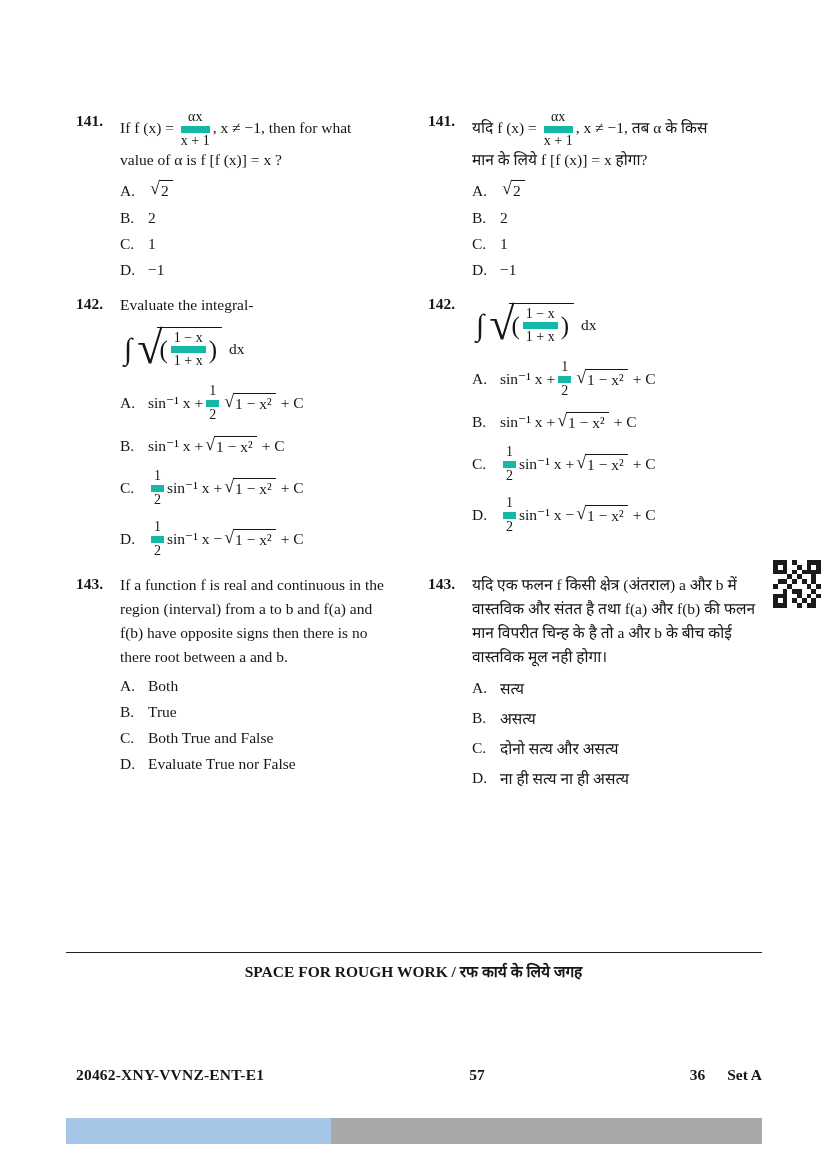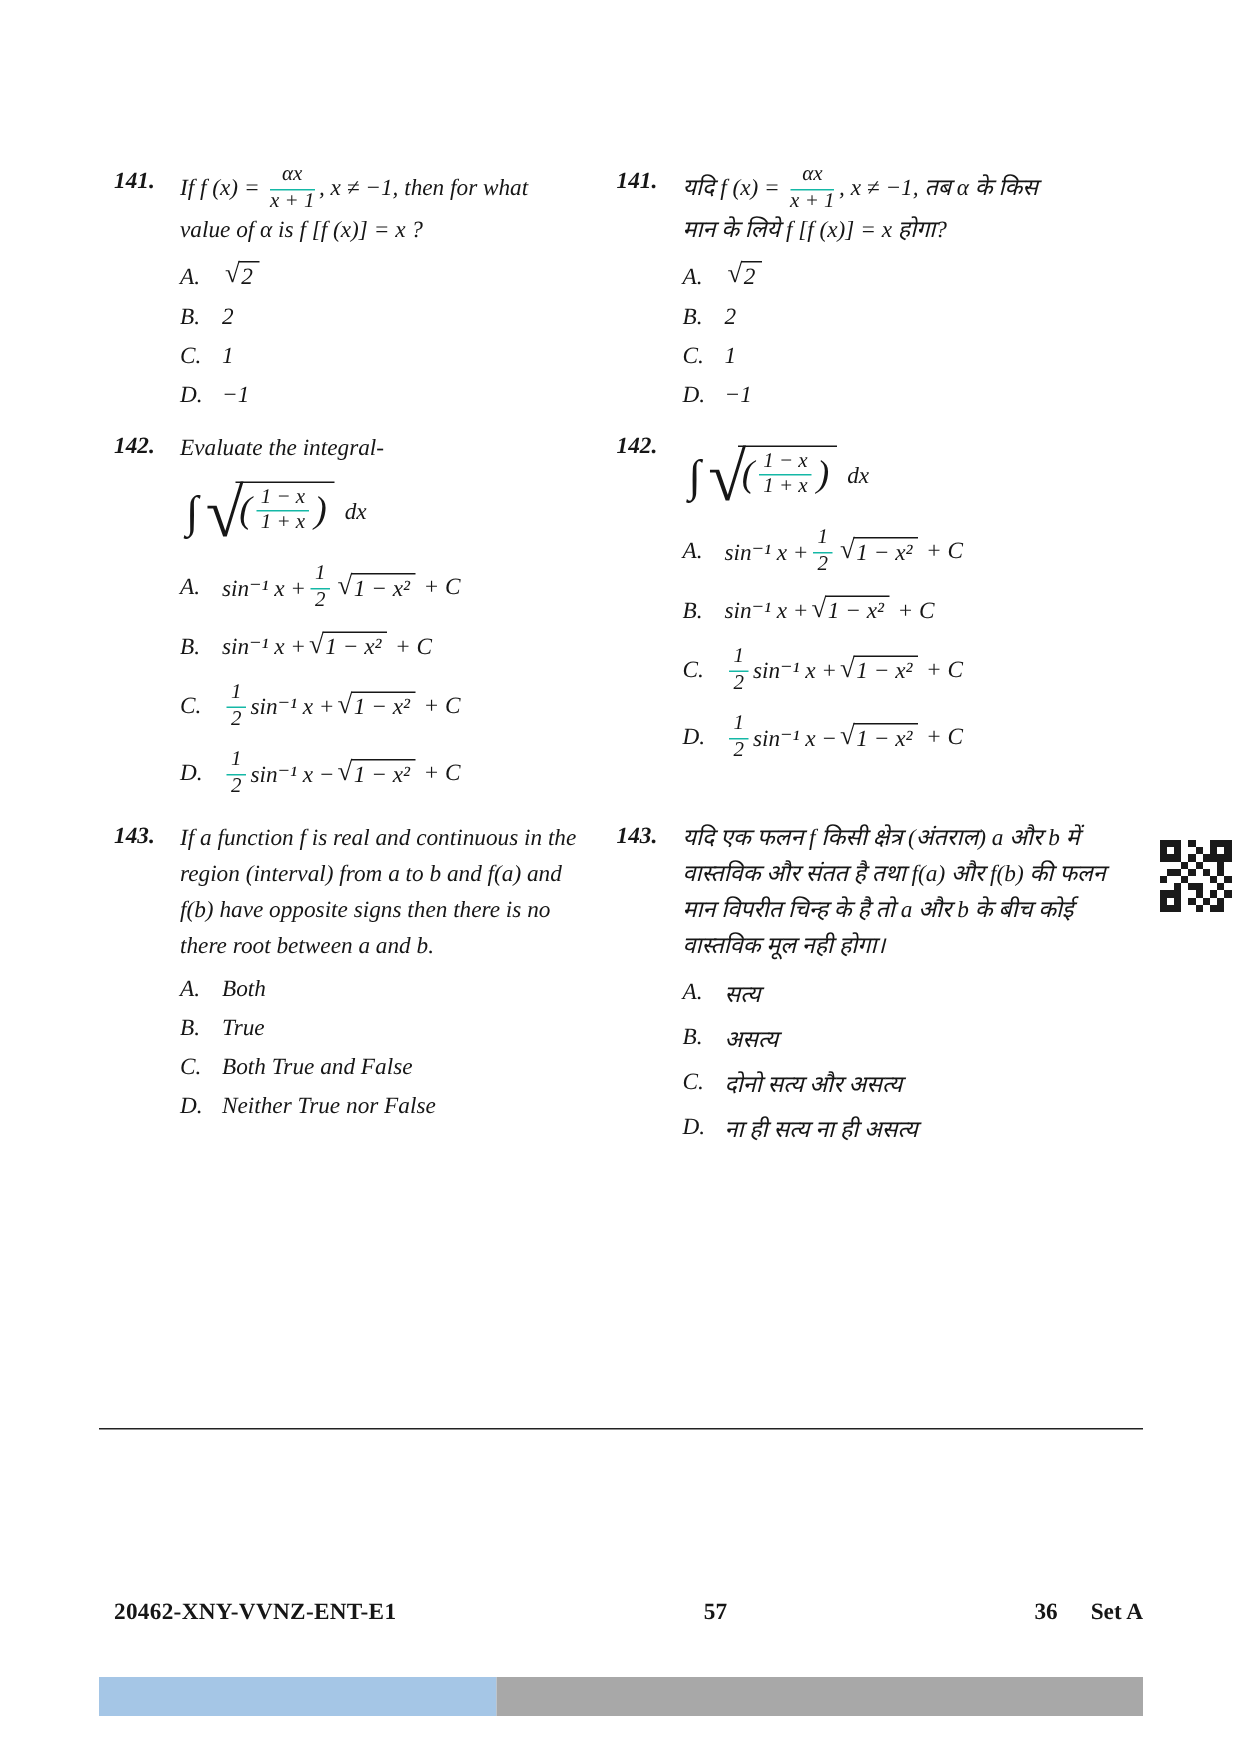--- a/index.html
+++ b/index.html
@@ -1,31 +1,31 @@
 <!DOCTYPE html>
 <html><head>
 <meta charset="utf-8">
 <style>
   html,body{margin:0;padding:0;}
   body{width:827px;height:1169px;position:relative;background:#ffffff;}
   .page{position:absolute;inset:0;background:#ffffff;font-family:"Liberation Serif","DejaVu Serif",serif;color:#161616;overflow:hidden;}
 
   .content{position:absolute;left:76px;top:110px;width:690px;}
-  .qrow{display:grid;grid-template-columns:322px 334px;column-gap:13px;margin-bottom:14px;font-style:italic;}
+  .qrow{display:grid;grid-template-columns:322px 334px;column-gap:30px;margin-bottom:14px;}
   .question{display:grid;grid-template-columns:44px 1fr;}
   .qnum{font-weight:700;font-size:15.5px;padding-top:2px;}
   .qtext{font-size:15.5px;line-height:1.55;}
   .options{margin-top:6px;}
   .opt{display:flex;align-items:center;margin-top:8px;font-size:15.5px;}
   .opt.math-opt{margin-top:13px;}
   .olabel{width:28px;flex:0 0 auto;}
 
   
   .frac{display:inline-block;vertical-align:middle;text-align:center;line-height:1.05;font-size:14px;margin:0 3px;}
-  .frac .fnum{display:block;border-bottom:1px solid #14b8a6;padding:0 3px 1px;}
+  .frac .fnum{display:block;border-bottom:7px solid #14b8a6;padding:0 3px 1px;}
   .frac .fden{display:block;padding-top:1px;}
   .sqrt{display:inline-flex;align-items:flex-start;vertical-align:middle;margin:0 2px;white-space:nowrap;}
   .sqrt .rad{line-height:1;font-size:18px;transform:translateY(-1px);}
   .sqrt .bar{border-top:1px solid #161616;padding:0 4px 0 2px;margin-left:-1px;line-height:1.25;}
   .integral{display:flex;align-items:center;margin:10px 0 2px 4px;}
   .intsign{font-size:30px;line-height:1;margin-right:3px;}
   .sqrt.lg .rad{font-size:46px;line-height:0.92;transform:none;}
   .sqrt.lg .bar{border-top:1.6px solid #161616;display:inline-flex;align-items:center;padding:3px 5px 2px 2px;margin-left:-5px;}
   .paren{font-size:25px;line-height:1;}
   .dx{margin-left:5px;font-size:15.5px;}
@@ -287,21 +287,21 @@
             <div class="opt">
               <span class="olabel">B.</span>
               <span>True</span>
             </div>
             <div class="opt">
               <span class="olabel">C.</span>
               <span>Both True and False</span>
             </div>
             <div class="opt">
               <span class="olabel">D.</span>
-              <span>Neither True nor False</span>
+              <span>Evaluate True nor False</span>
             </div>
           </div>
         </div>
       </div>
 
       <div class="question">
         <div class="qnum">143.</div>
         <div class="qbody">
           <div class="qtext">यदि एक फलन f किसी क्षेत्र (अंतराल) a और b में वास्तविक और संतत है तथा f(a) और f(b) की फलन मान विपरीत चिन्ह के है तो a और b के बीच कोई वास्तविक मूल नही होगा।</div>
           <div class="options">
@@ -329,20 +329,21 @@
   </div>
 
   <div class="qr">
     <svg width="50" height="48" viewBox="0 0 10 10" shape-rendering="crispEdges">
       <rect width="10" height="10" fill="#ffffff"></rect>
       <path fill="#1a1a1a" d="M0 0h1v1H0z M1 0h1v1H1z M2 0h1v1H2z M4 0h1v1H4z M7 0h1v1H7z M8 0h1v1H8z M9 0h1v1H9z M0 1h1v1H0z M2 1h1v1H2z M5 1h1v1H5z M7 1h1v1H7z M9 1h1v1H9z M0 2h1v1H0z M1 2h1v1H1z M2 2h1v1H2z M4 2h1v1H4z M6 2h1v1H6z M7 2h1v1H7z M8 2h1v1H8z M9 2h1v1H9z M3 3h1v1H3z M5 3h1v1H5z M8 3h1v1H8z M1 4h1v1H1z M2 4h1v1H2z M4 4h1v1H4z M6 4h1v1H6z M8 4h1v1H8z M0 5h1v1H0z M3 5h1v1H3z M7 5h1v1H7z M9 5h1v1H9z M2 6h1v1H2z M4 6h1v1H4z M5 6h1v1H5z M8 6h1v1H8z M0 7h1v1H0z M1 7h1v1H1z M2 7h1v1H2z M5 7h1v1H5z M7 7h1v1H7z M9 7h1v1H9z M0 8h1v1H0z M2 8h1v1H2z M4 8h1v1H4z M6 8h1v1H6z M8 8h1v1H8z M0 9h1v1H0z M1 9h1v1H1z M2 9h1v1H2z M5 9h1v1H5z M7 9h1v1H7z M8 9h1v1H8z"></path>
     </svg>
   </div>
 
   <div class="divider"></div>
+  <div class="rough">SPACE FOR ROUGH WORK / रफ कार्य के लिये जगह</div>
 
   <div class="footrow">
     <span class="fcode">20462-XNY-VVNZ-ENT-E1</span>
     <span class="fpage">57</span>
     <span class="fset"><span>36</span><span class="gap"></span><span>Set A</span></span>
   </div>
 
   <div class="bottombar">
     <div class="bar-blue"></div>
     <div class="bar-gray"></div>

